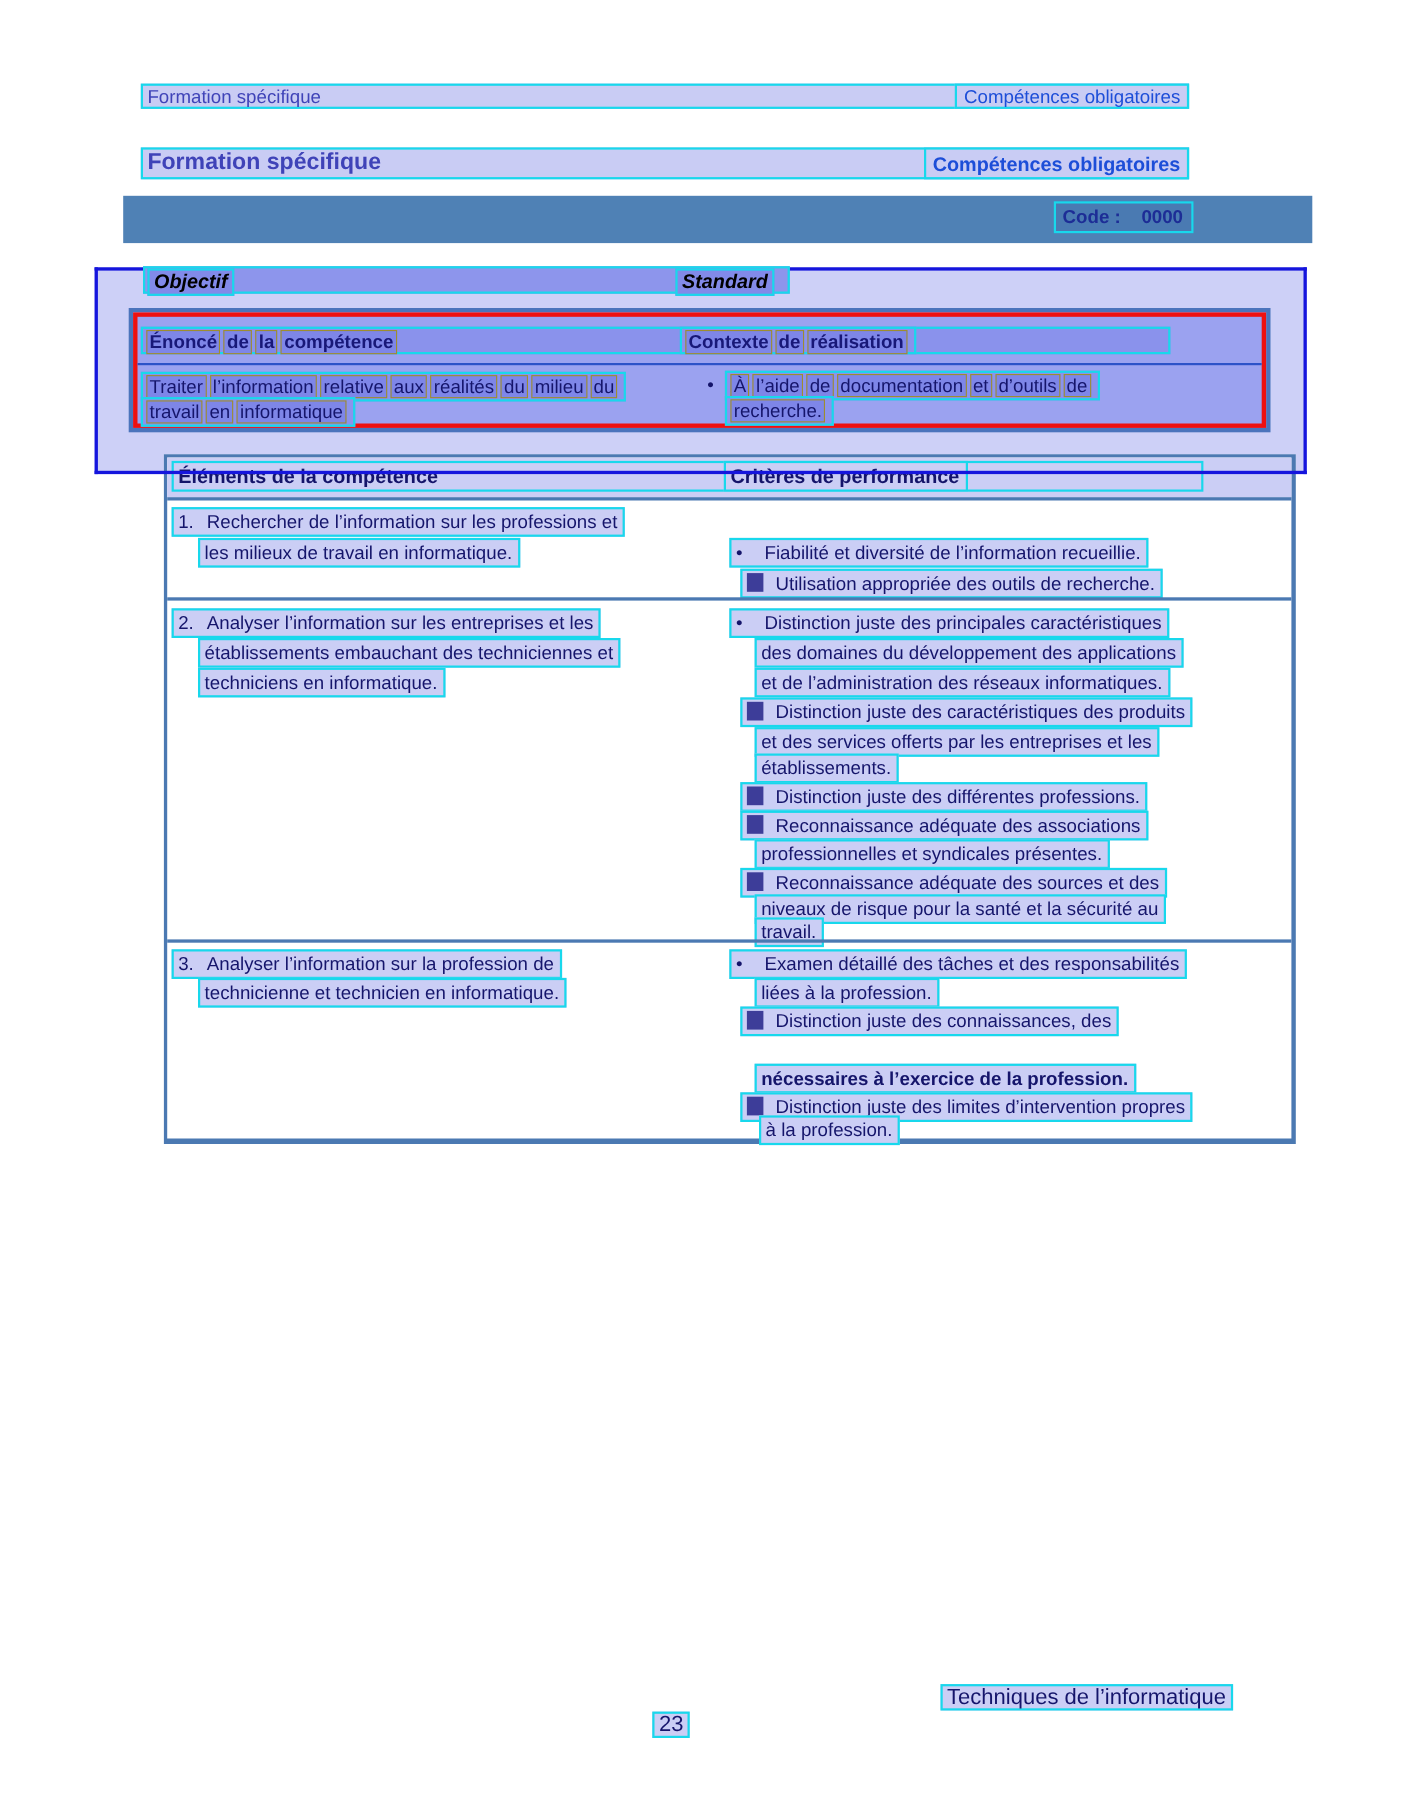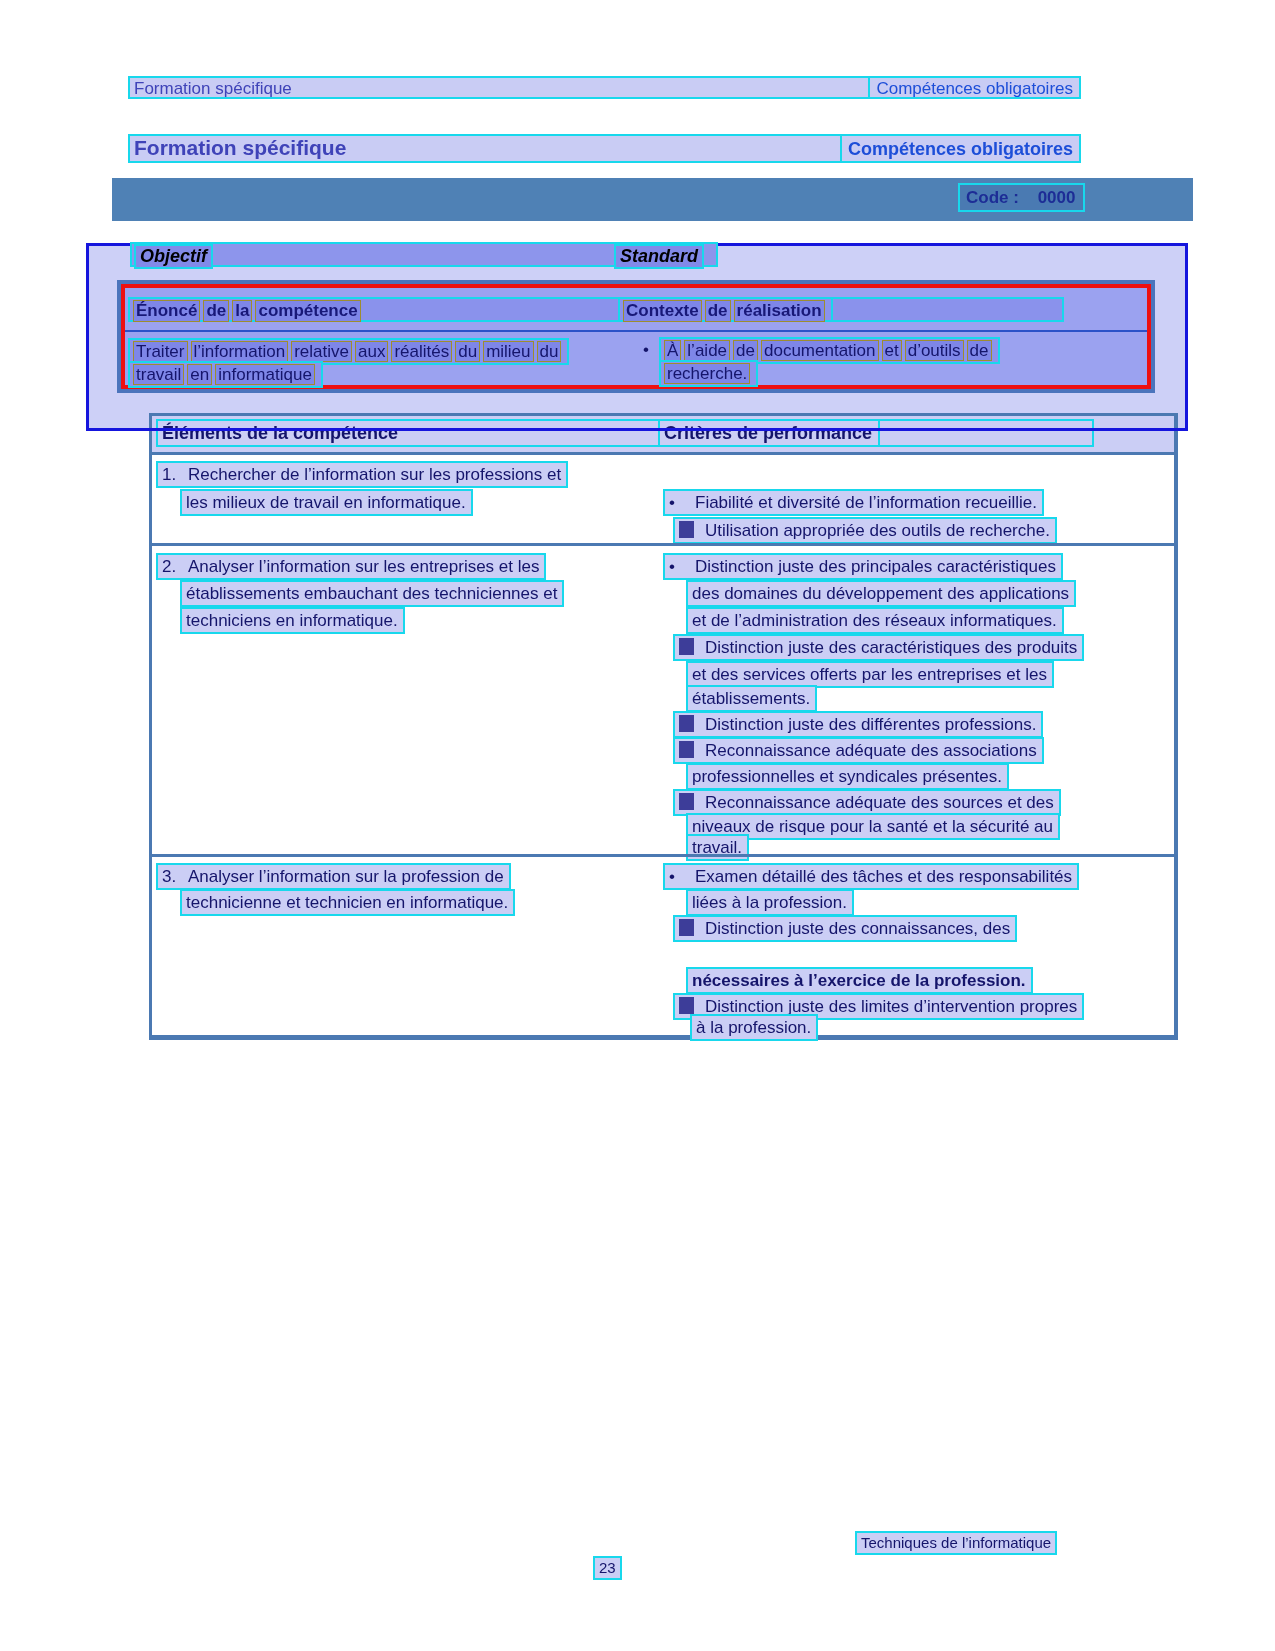--- a/index.html
+++ b/index.html
@@ -2,21 +2,21 @@
 <html><head>
 <meta charset="utf-8">
 <style>
   html,body{margin:0;padding:0;background:#ffffff;}
   .page{position:relative;width:1275px;height:1651px;background:#ffffff;
         font-family:"Liberation Sans",sans-serif;color:#15156b;overflow:hidden;}
 
   
   .hl{position:absolute;box-sizing:border-box;border:2px solid #18d8ec;background:#cbcef5;
       color:#15156b;font-size:17px;line-height:20px;white-space:nowrap;padding:2px 5px 1px 4px;}
-  .hl.small{font-size:15px;line-height:18px;padding:1px 4px;}
+  .hl.small{font-size:20px;line-height:18px;padding:1px 4px;}
   .hl.med{background:#8b93ec;}
 
   
   .band-top{position:absolute;box-sizing:border-box;border:2px solid #18d8ec;background:#c9ccf4;}
   .band-top .lbl{position:absolute;left:4px;top:1px;color:#3f43b8;white-space:nowrap;}
   .band-top .rbox{position:absolute;right:-2px;top:-2px;bottom:-2px;box-sizing:border-box;
       border:2px solid #18d8ec;background:#c9ccf4;color:#1d4ed8;white-space:nowrap;padding:1px 6px 0 6px;text-align:center;}
 
   
   .codebar{position:absolute;left:112px;top:178px;width:1081px;height:43px;background:#4f81b5;}

